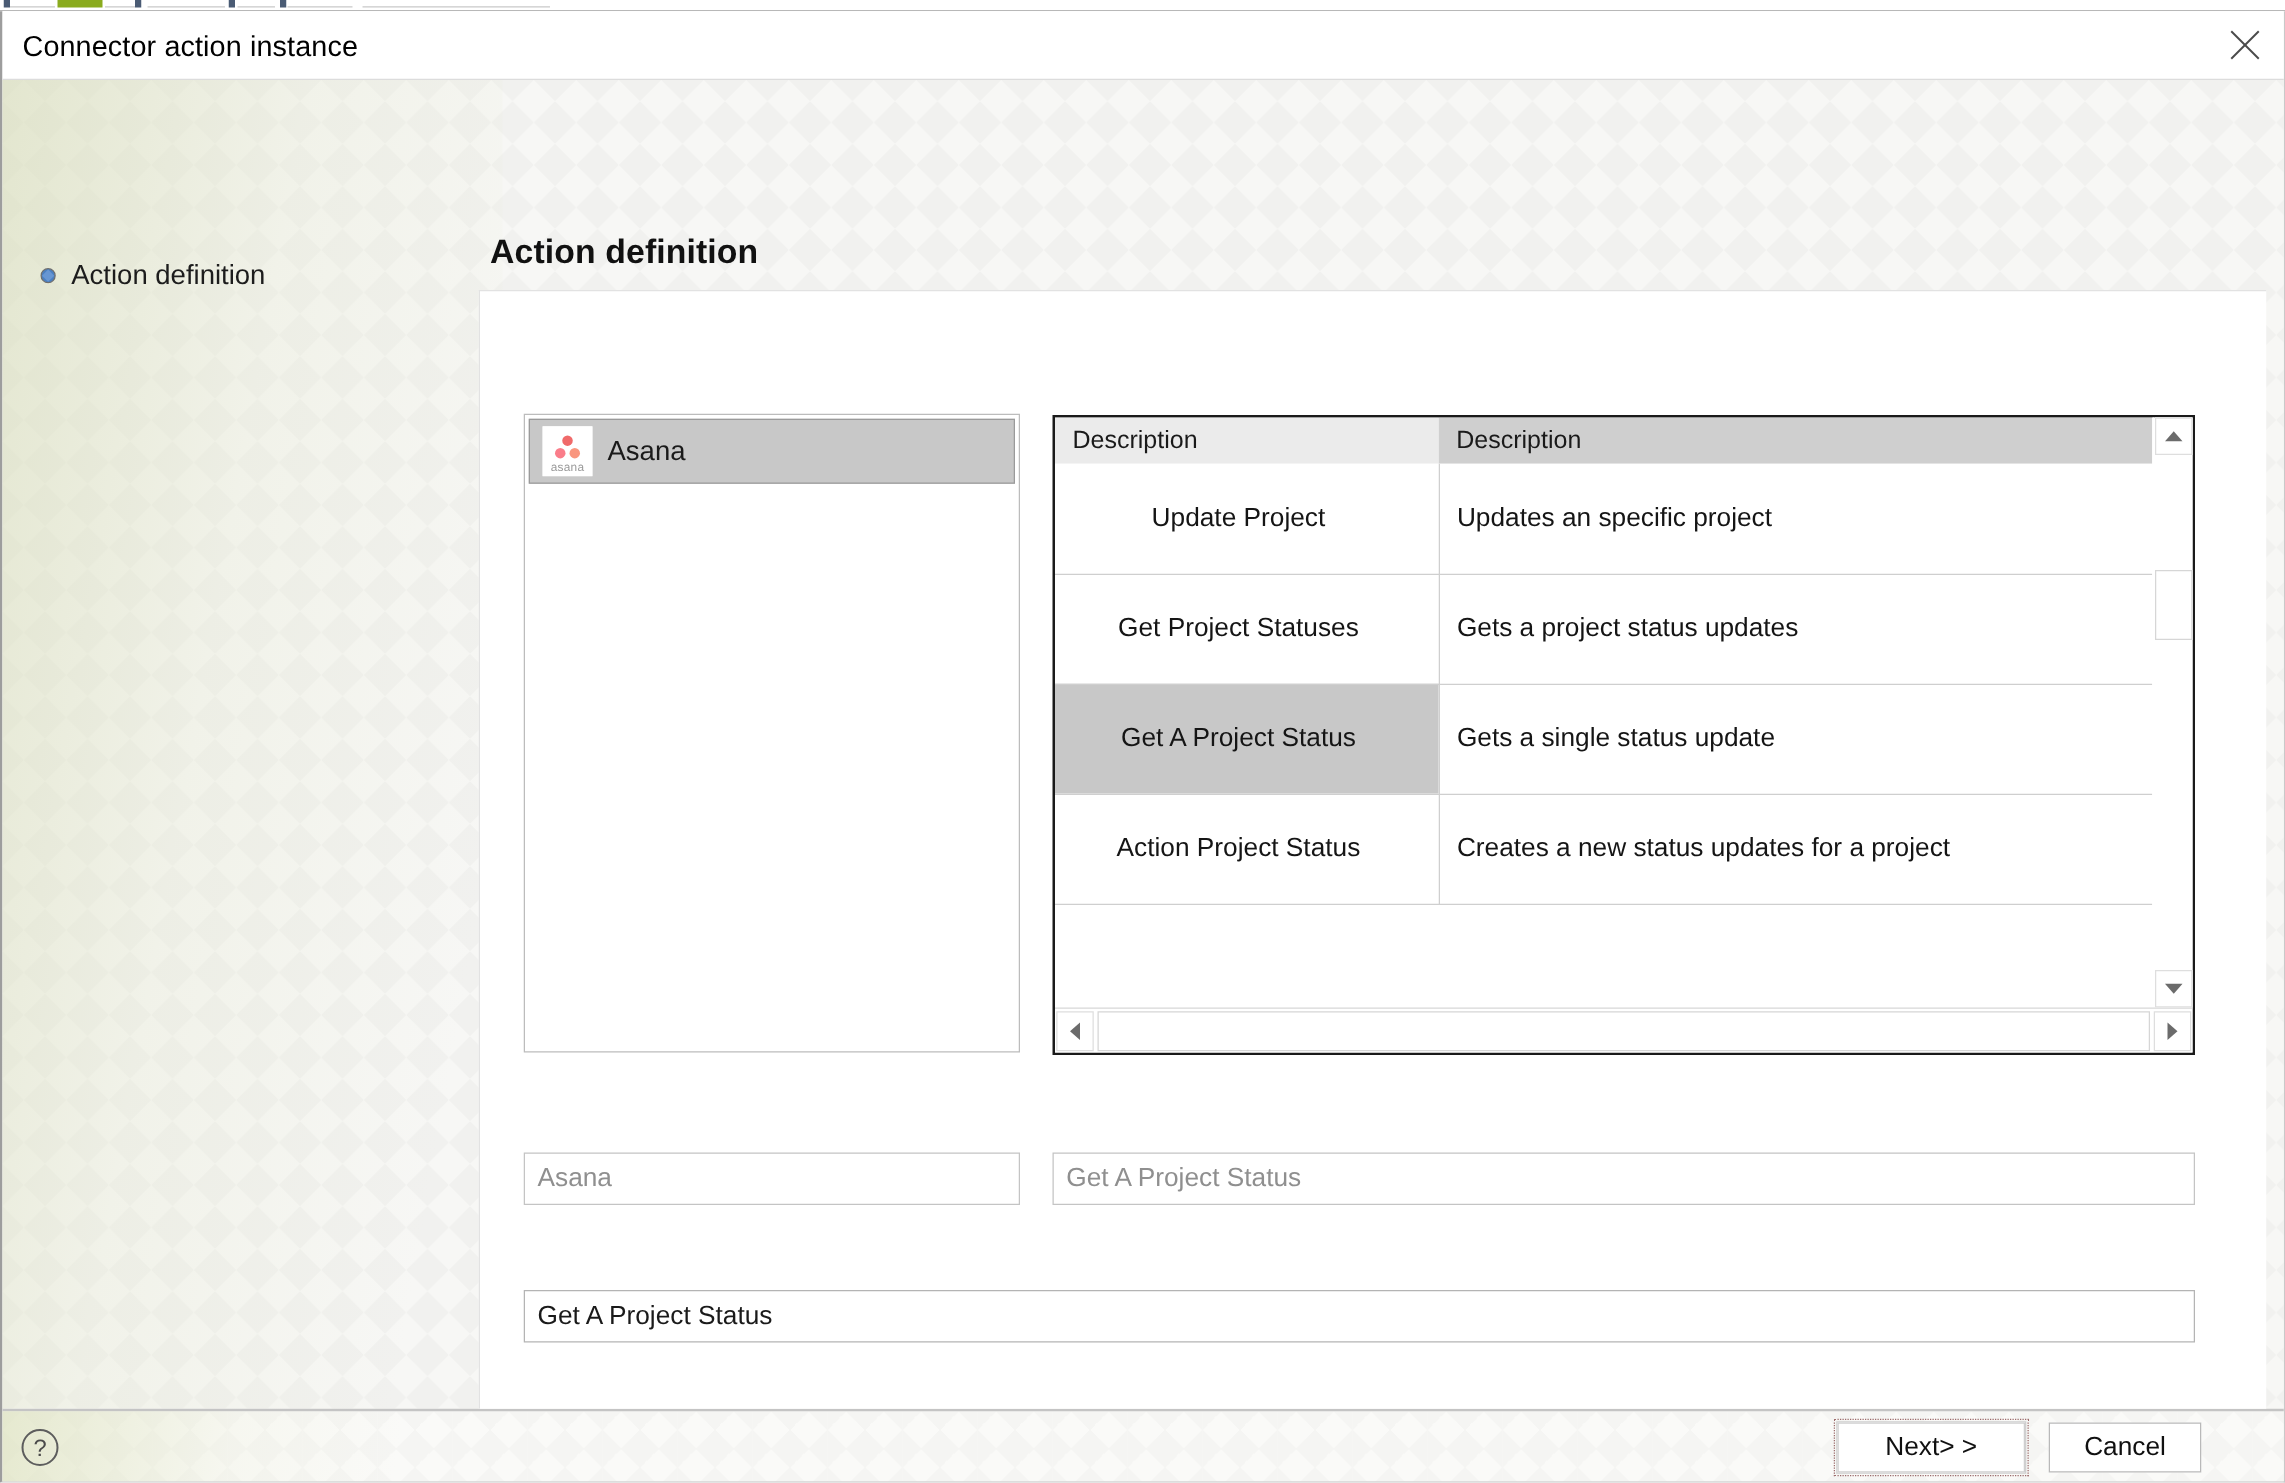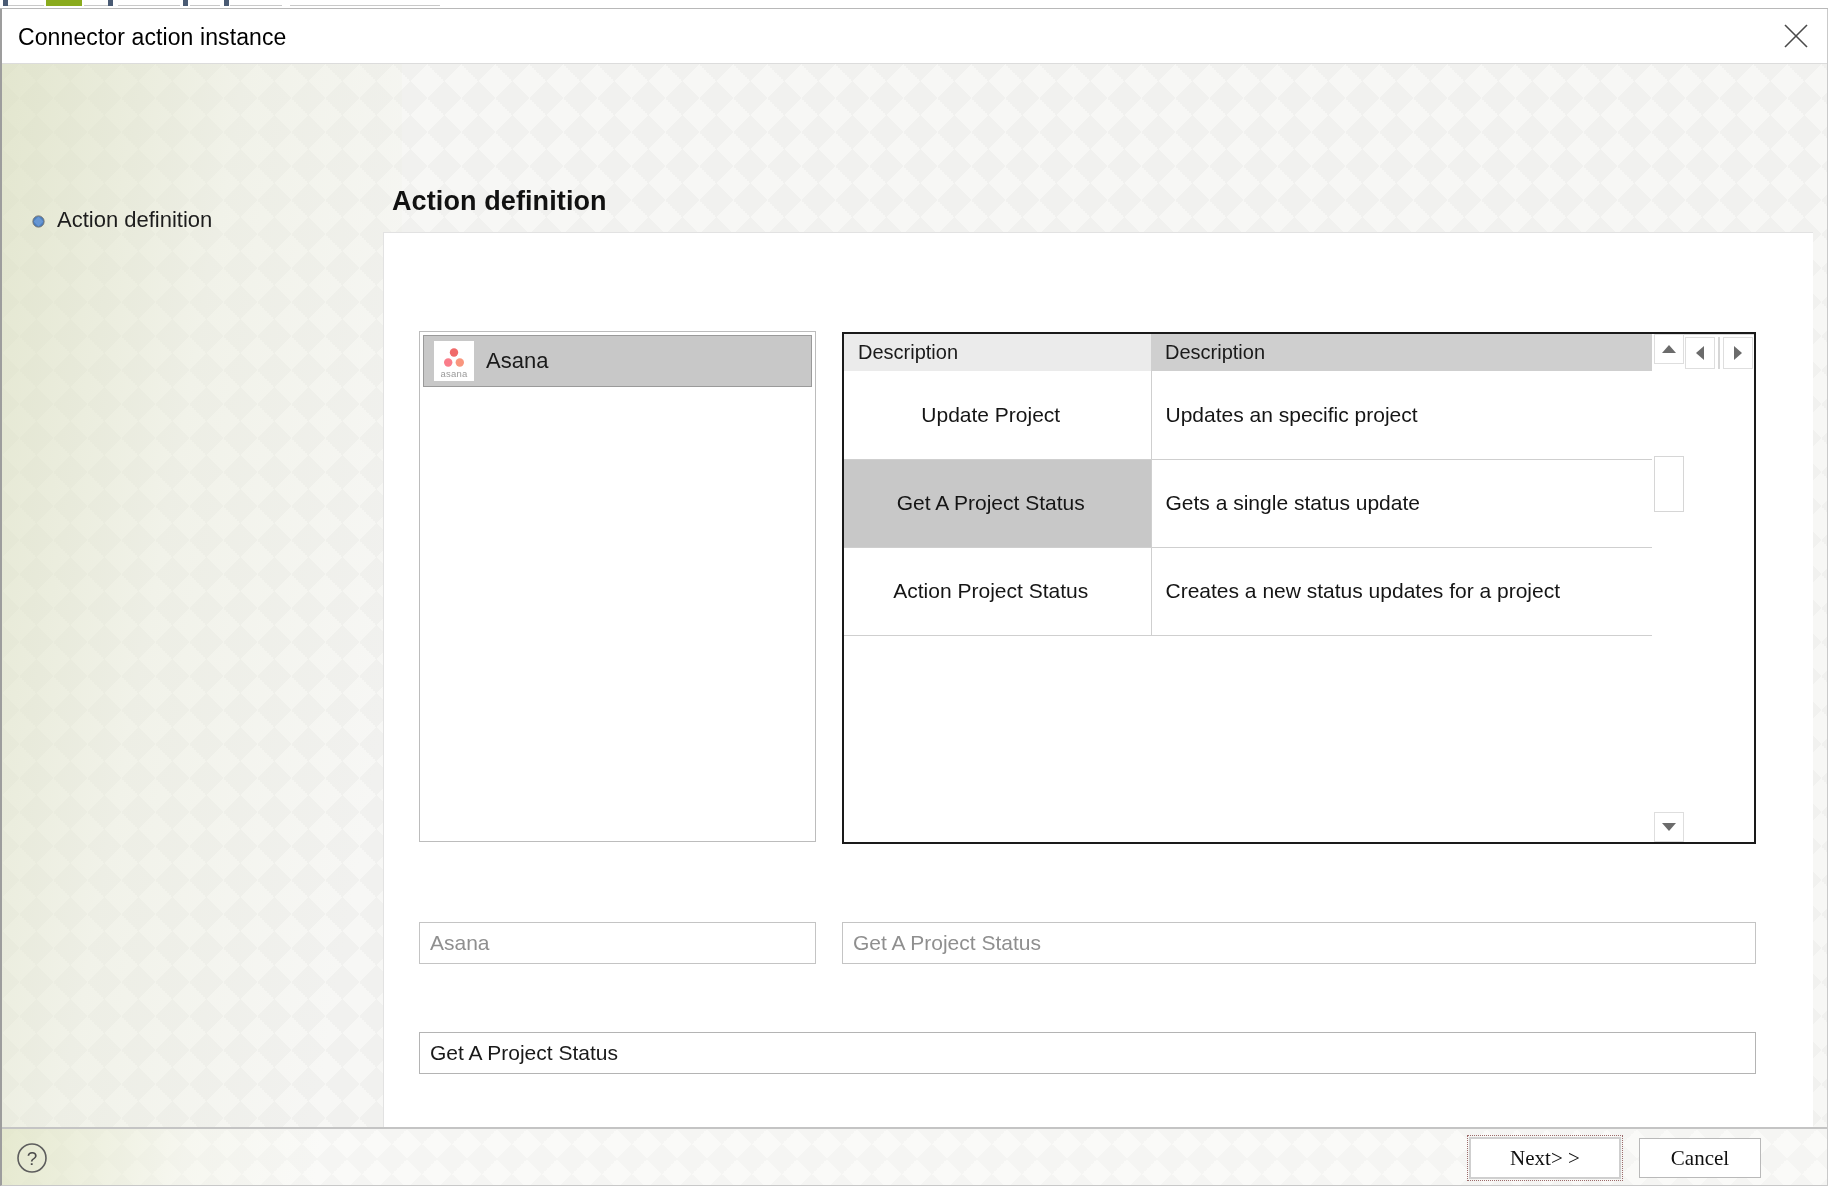--- a/index.html
+++ b/index.html
@@ -132,21 +132,21 @@
   .connector-name { font-size: 22px; color: #1a1a1a; }
 
   
   .lbl-actions { position: absolute; left: 840px; top: 223px; }
   .actions-box {
     position: absolute; left: 840px; top: 268px;
     width: 914px; height: 512px;
     background: #ffffff;
     border: 2px solid #1a1a1a;
     z-index: 3;
-    display: flex; 
+    display: flex; flex-direction: column;
   }
   .table-area { position: relative; flex: 1 1 auto; display: flex; }
   .tbl-wrap { flex: 1 1 auto; position: relative; overflow: hidden; }
   table.actions {
     width: 100%; border-collapse: collapse; table-layout: fixed;
   }
   table.actions th {
     height: 37px;
     font-size: 20px; font-weight: normal; color: #1a1a1a;
     text-align: left; padding: 0 0 0 14px;
@@ -239,21 +239,21 @@
     position: absolute; left: 11px; top: 10px; width: 37px; height: 37px;
     display: flex; align-items: center; justify-content: center;
     cursor: pointer; z-index: 2;
   }
   .btn {
     position: absolute; top: 9px; height: 40px;
     background: #ffffff; border: 1px solid #b9b9b9;
     font-size: 21px; color: #101010;
     display: flex; align-items: center; justify-content: center;
     cursor: pointer; z-index: 2;
-    font-family: Liberation Serif, serif;
+    font-family: Liberation Sans, sans-serif;
   }
   #btn-next {
     left: 1468px; width: 150px;
     border: 1px solid #cfcfcf;
     outline: 1px dotted #9c6b6b; outline-offset: 2px;
     box-shadow: 0 0 0 1px #d0d0d0;
   }
   #btn-cancel { left: 1637px; width: 122px; }
 </style>
 </head>
@@ -326,20 +326,24 @@
             <thead>
               <tr>
                 <th class="col-name">Description</th>
                 <th class="col-desc">Description</th>
               </tr>
             </thead>
             <tbody>
               <tr>
                 <td class="c-name">Update Project</td>
                 <td class="c-desc">Updates an specific project</td>
+              </tr>
+              <tr>
+                <td class="c-name">Get Project Statuses</td>
+                <td class="c-desc">Gets a project status updates</td>
               </tr>
               <tr class="selected">
                 <td class="c-name">Get A Project Status</td>
                 <td class="c-desc">Gets a single status update</td>
               </tr>
               <tr>
                 <td class="c-name">Action Project Status</td>
                 <td class="c-desc">Creates a new status updates for a project</td>
               </tr>
             </tbody>

